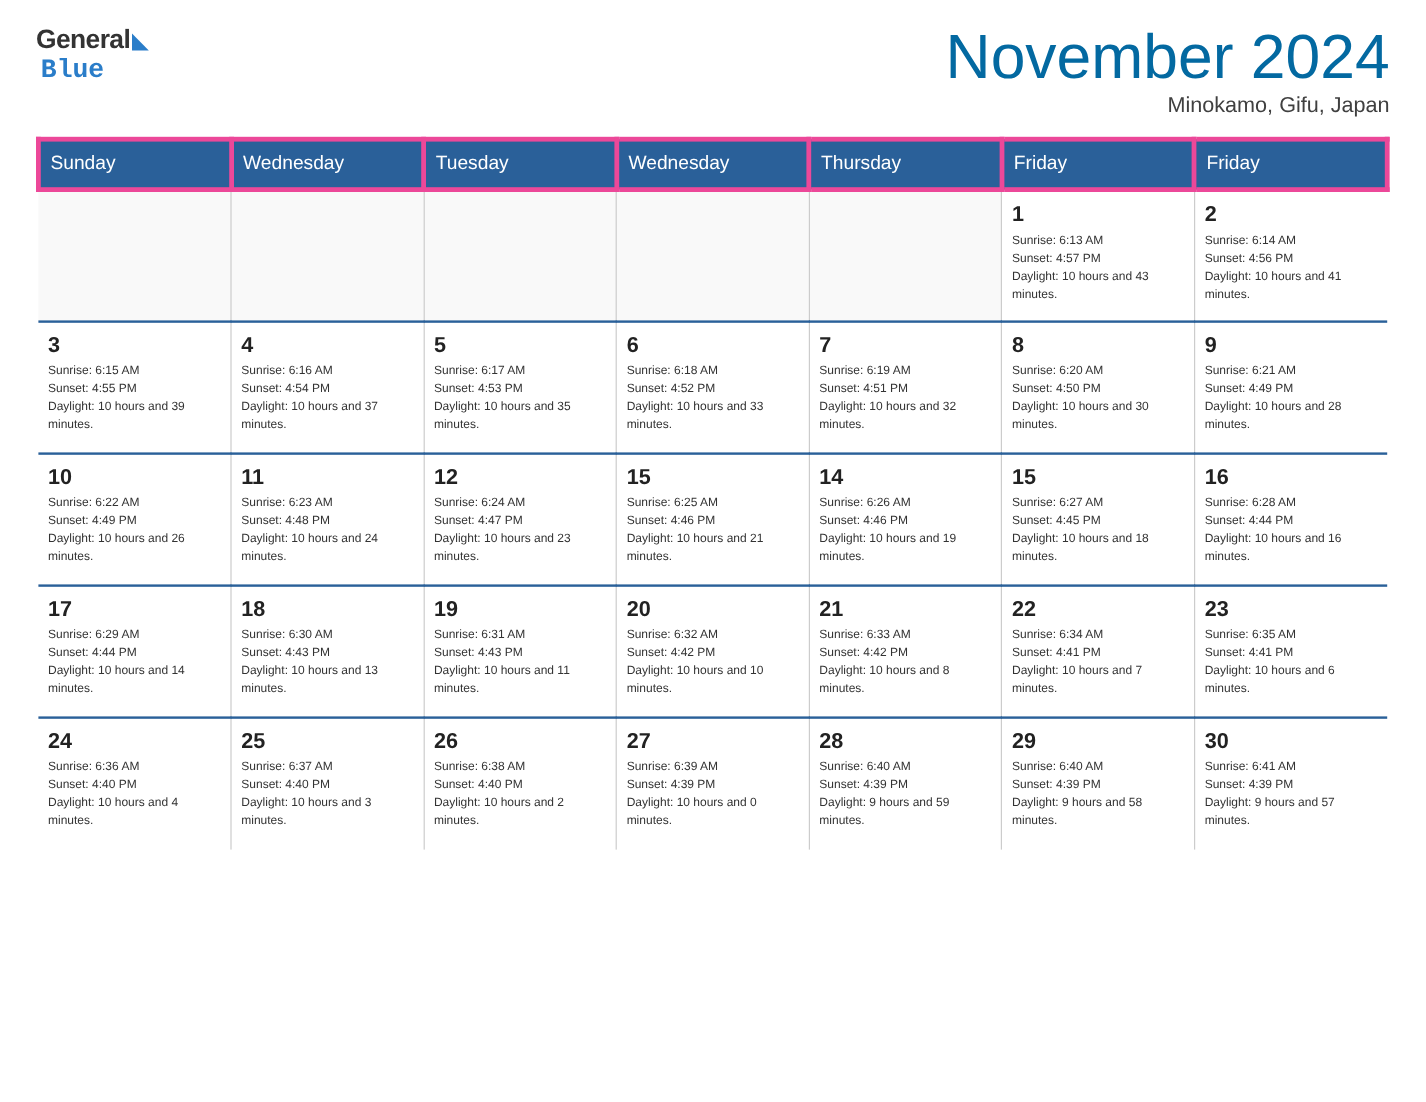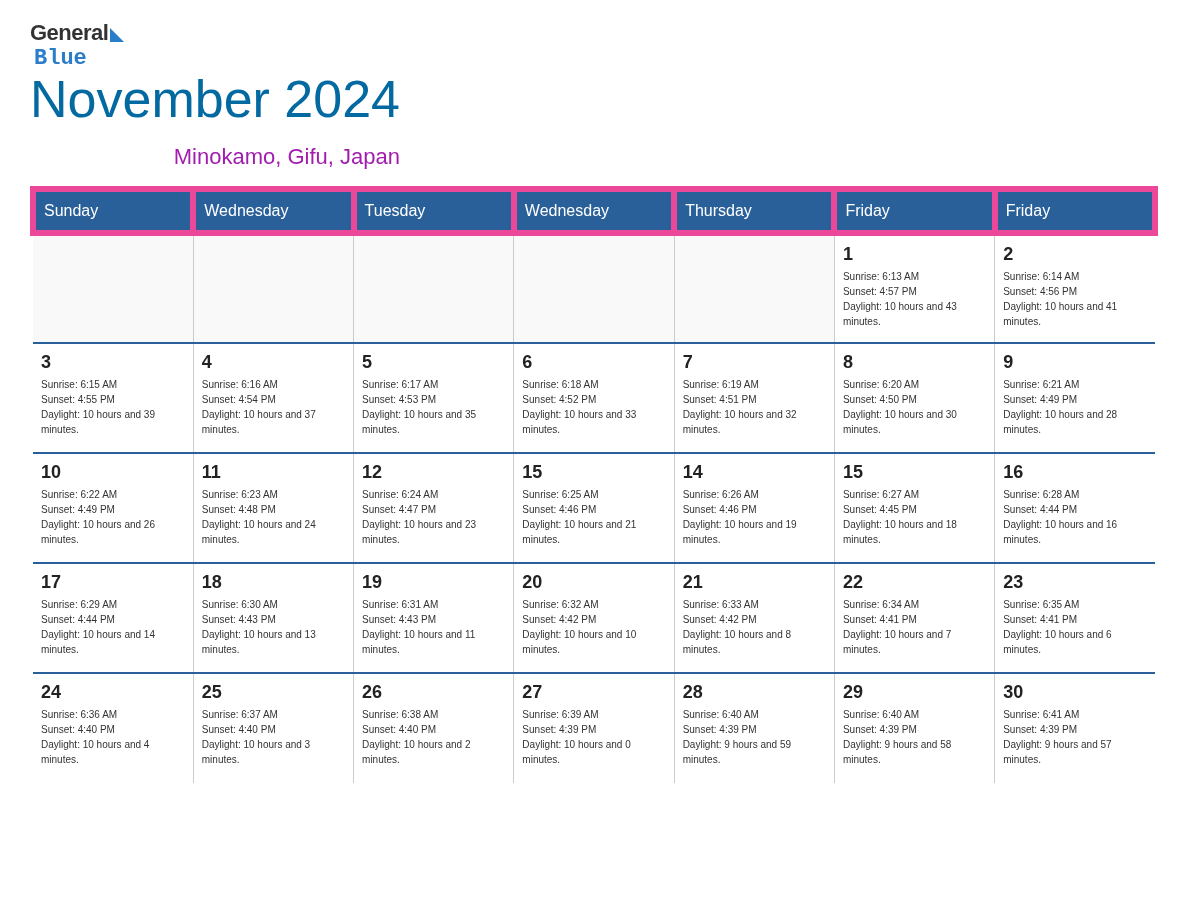--- a/index.html
+++ b/index.html
@@ -8,21 +8,20 @@
       background: #fff;
       width: 1188px;
       min-height: 918px;
       padding: 20px 30px;
     }
     .header {
       display: flex;
       justify-content: space-between;
       align-items: flex-start;
       margin-bottom: 16px;
-      flex-direction: column;
     }
     .logo {
       display: flex;
       flex-direction: column;
       align-items: flex-start;
     }
     .logo-top {
       display: flex;
       align-items: center;
     }
@@ -51,37 +50,37 @@
     .title-block {
       text-align: right;
     }
     .main-title {
       font-size: 52px;
       font-weight: normal;
       color: #0369a1;
       line-height: 1.1;
     }
     .subtitle {
-      font-size: 22px;
-      color: #a21caf;
-      margin-top: 16px;
+      font-size: 18px;
+      color: #404040;
+      margin-top: 0;
     }
     table {
       width: 100%;
       border-collapse: collapse;
       table-layout: fixed;
     }
     thead tr th {
       background: #2a6099;
       color: #fff;
       font-size: 16px;
       font-weight: normal;
       padding: 10px 8px;
       text-align: left;
-      border: 6px solid #ec4899;
+      border: 4px solid #ec4899;
     }
     tbody tr {
       border-top: 2px solid #2a6099;
     }
     tbody tr td {
       vertical-align: top;
       padding: 8px 8px 10px 8px;
       font-size: 13px;
       color: #333;
       border-right: 1px solid #ccc;

